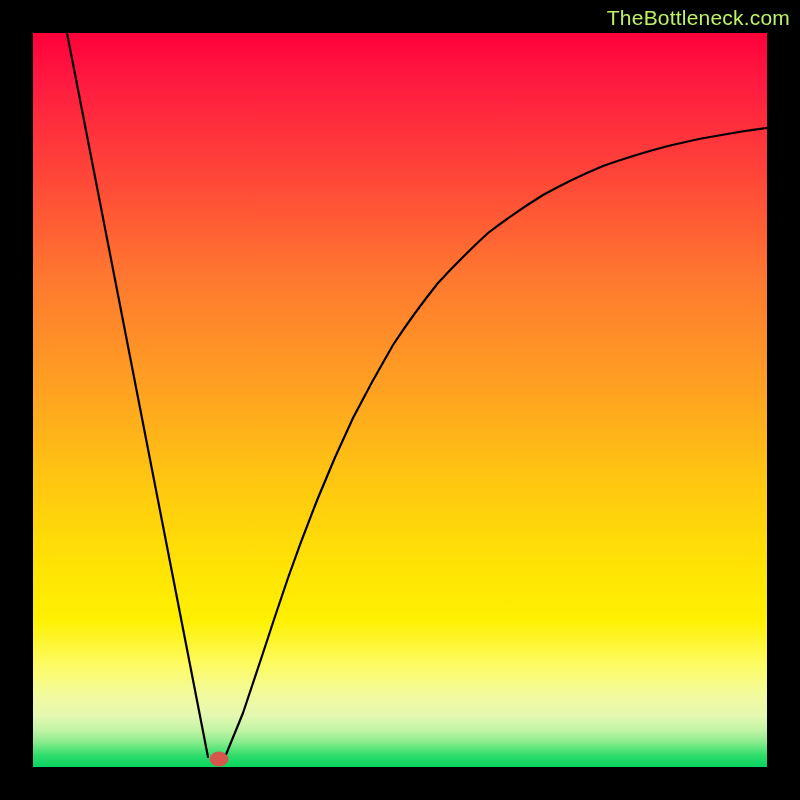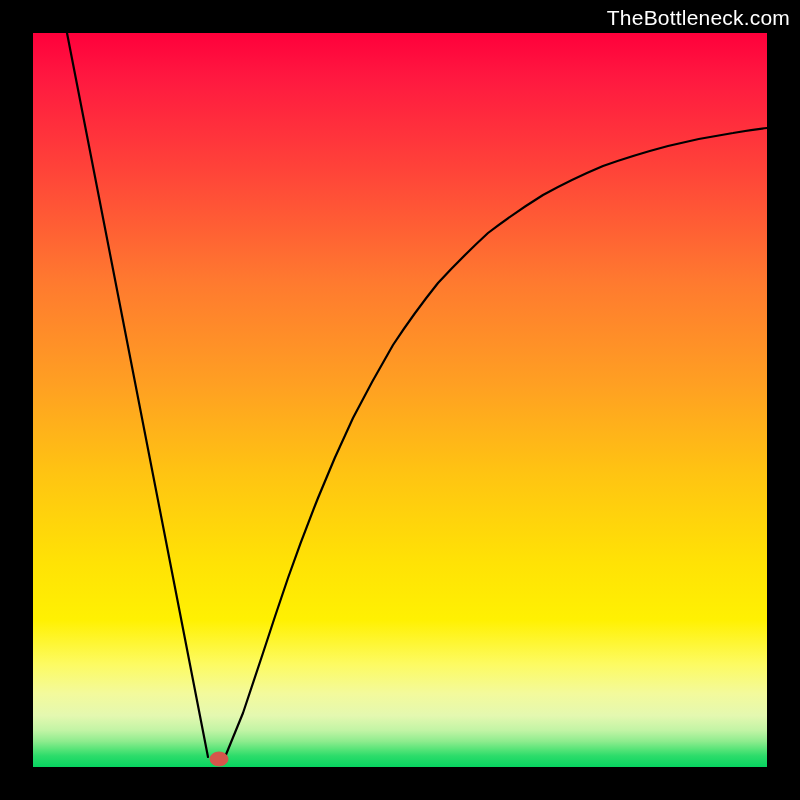--- a/index.html
+++ b/index.html
@@ -41,21 +41,21 @@
       #8eec8e 96.5%,
       #5ce57a 97.5%,
       #2cdc6a 98.5%,
       #07d460 100%
     );
   }
   .watermark {
     position: absolute;
     top: 6px;
     right: 10px;
-    color: #ffffff;
+    color: #bef264;
     font-size: 21px;
     font-weight: 500;
     letter-spacing: 0.2px;
     user-select: none;
     text-align: center;
   }
   svg.overlay {
     position: absolute;
     left: 0;
     top: 0;

